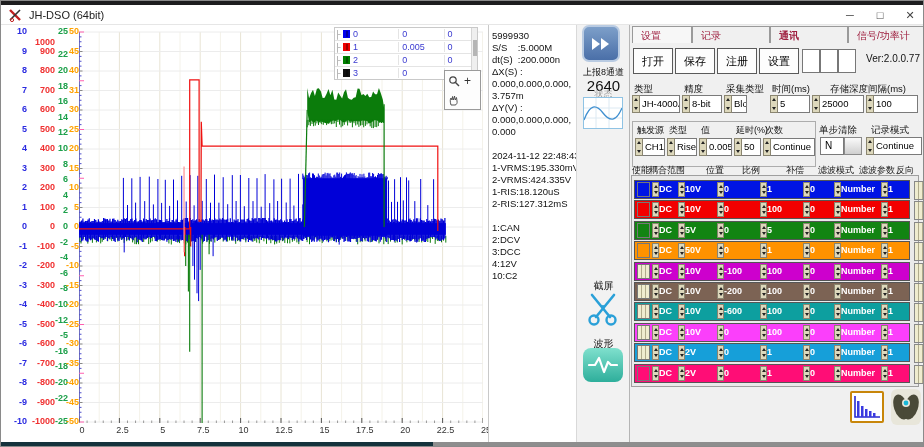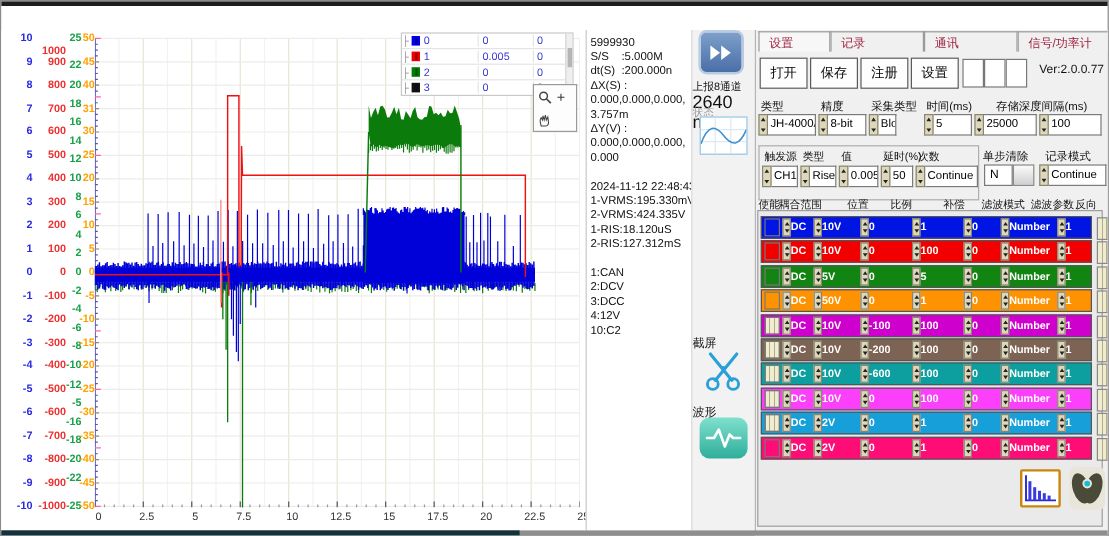--- a/index.html
+++ b/index.html
@@ -35,21 +35,21 @@
   #zoomtools .row{height:19px;display:flex;align-items:center;padding-left:3px;}
   #zoomtools .plus{font-size:12px;color:#333;margin-left:4px;}
 
   
   #info-col{position:absolute;left:487px;top:24px;width:88px;height:417px;background:#fff;border-left:1px solid #c9c9c9;padding:5px 0 0 3px;}
   .info-line{font-size:9.5px;color:#111;line-height:12px;white-space:pre;}
 
   
   #btn-col{position:absolute;left:575px;top:24px;width:53px;height:417px;background:#f2f2f2;border-left:1px solid #d9d9d9;}
   #ff-btn{position:absolute;left:5px;top:0px;width:38px;height:37px;border-radius:7px;background:linear-gradient(#7d9fc9,#4a6fa8);border:2px solid #b9cbe2;display:flex;align-items:center;justify-content:center;}
-  .lbl-s{position:absolute;width:53px;font-size:9px;color:#111;}
+  .lbl-s{position:absolute;width:53px;text-align:center;font-size:9px;color:#111;}
   .lbl-gray{color:#9b9b9b;}
   #sine-icon{position:absolute;left:6px;top:72px;width:40px;height:32px;background:#fff;border:1px solid #8fc3e4;}
   #scissors{position:absolute;left:9px;top:266px;width:34px;height:36px;}
   #wave-btn{position:absolute;left:6px;top:323px;width:40px;height:34px;border-radius:8px;background:linear-gradient(#7fe0cd,#2eae9b);display:flex;align-items:center;justify-content:center;}
 
   
   #settings{position:absolute;left:628px;top:24px;width:296px;height:423px;background:#f0f0f0;border-left:1px solid #b5b5b5;font-size:10px;}
   .tab{position:absolute;top:1px;height:17px;border:1px solid #9a9a9a;border-bottom:none;background:#f0f0f0;color:#9e1f3f;font-size:10px;text-align:left;padding:2px 0 0 8px;}
   .tab.sel{background:#f7f7f7;}
   .pbtn{position:absolute;top:23px;width:40px;height:26px;background:#fdfdfd;border:1px solid #5a5a5a;font-size:11px;color:#000;text-align:center;line-height:24px;}
@@ -60,40 +60,55 @@
   .spn{width:8px;height:100%;background:#ddd8bc;border:1px solid #8a8570;position:relative;flex:none;}
   .spn::before{content:"";position:absolute;top:2px;left:1px;border-left:2px solid transparent;border-right:2px solid transparent;border-bottom:3px solid #222;}
   .spn::after{content:"";position:absolute;bottom:2px;left:1px;border-left:2px solid transparent;border-right:2px solid transparent;border-top:3px solid #222;}
   .inp .val{background:#fff;border:1px solid #7a7a7a;border-left:none;font-size:9.5px;padding:2px 1px 0 2px;flex:1;white-space:nowrap;overflow:hidden;color:#000;}
   #trig-box{position:absolute;left:2px;top:96px;width:184px;height:46px;border:1px solid #adadad;}
   .tlabel{position:absolute;top:2px;font-size:9px;color:#111;white-space:nowrap;}
   #sclear-lbl,#rmode-lbl{position:absolute;top:99px;font-size:9.5px;color:#111;}
   #sclear-val{position:absolute;left:190px;top:112px;width:24px;height:18px;background:#fff;border:1px solid #7a7a7a;font-size:10px;padding:2px 0 0 4px;}
   #sclear-btn{position:absolute;left:214px;top:112px;width:18px;height:18px;background:linear-gradient(#fafafa,#cfcfcf);border:1px solid #8a8a8a;}
   #chan-head span{position:absolute;top:139px;font-size:9px;color:#111;white-space:nowrap;}
-  #chan-box{position:absolute;left:1px;top:150px;width:288px;height:264px;border:1px solid #9f9f9f;background:#eaeaea;text-decoration:underline;}
+  #chan-box{position:absolute;left:1px;top:150px;width:288px;height:212px;border:1px solid #9f9f9f;background:#eaeaea;text-decoration:underline;}
   .chrow{position:absolute;left:2px;width:276px;height:19px;border:1px solid #555;}
   .chrow .cell{position:absolute;top:0;height:17px;font-size:9px;font-weight:bold;color:#fff;line-height:17px;white-space:nowrap;}
   .chrow .spn{position:absolute;top:1px;height:15px;width:7px;}
   .enbox{position:absolute;left:2px;top:1px;width:13px;height:15px;border:1px solid #777;}
   .enbox.off{background:repeating-linear-gradient(90deg,#efeccf 0 3px,#b0ab8c 3px 4px);}
   .endbox{position:absolute;top:0px;width:13px;height:19px;border:1px solid #888;background:repeating-linear-gradient(90deg,#efeccf 0 3px,#b0ab8c 3px 4px);}
   #hist-btn{position:absolute;left:220px;top:366px;width:34px;height:32px;background:#fff;border:2px solid #c8860a;border-radius:2px;}
   #binoc-btn{position:absolute;left:261px;top:364px;width:30px;height:36px;background:#e8e6da;border-radius:6px;}
 
   
   #bottom-bar{position:absolute;left:0;top:441px;width:924px;height:6px;background:#8e8e8e;}
   #bottom-bar .fill{height:100%;width:46.8%;background:#14323c;}
 </style>
 </head>
 <body>
 
 <div id="app">
   <div id="top-sliver"></div>
 
+  <div id="titlebar">
+    <span class="applogo">
+      <svg width="14" height="14" viewBox="0 0 14 14">
+          <path d="M1 2 L11 12" stroke="#c02020" stroke-width="2.4"></path>
+          <path d="M11 2 L1 12" stroke="#333" stroke-width="1.6"></path>
+          <circle cx="3" cy="12" r="1.6" fill="none" stroke="#c02020"></circle>
+        </svg>
+    </span>
+    <span class="title">JH-DSO (64bit)</span>
+    <div id="win-controls">
+      <span>─</span>
+      <span>□</span>
+      <span>✕</span>
+    </div>
+  </div>
 
   <div id="plot-region">
     <div id="ylabels">
         <span class="ylab" style="color: rgb(42, 42, 224); right: 461px; top: 1px;">10</span>
         <span class="ylab" style="color: rgb(42, 42, 224); right: 461px; top: 20.5px;">9</span>
         <span class="ylab" style="color: rgb(42, 42, 224); right: 461px; top: 40px;">8</span>
         <span class="ylab" style="color: rgb(42, 42, 224); right: 461px; top: 59.5px;">7</span>
         <span class="ylab" style="color: rgb(42, 42, 224); right: 461px; top: 79px;">6</span>
         <span class="ylab" style="color: rgb(42, 42, 224); right: 461px; top: 98.5px;">5</span>
         <span class="ylab" style="color: rgb(42, 42, 224); right: 461px; top: 118px;">4</span>
@@ -493,21 +508,21 @@
       <svg width="30" height="18" viewBox="0 0 30 18">
           <path d="M1 9 H7 L11 2 L16 16 L20 6 L23 9 H29" fill="none" stroke="#fff" stroke-width="2.2" stroke-linejoin="round" stroke-linecap="round"></path>
         </svg>
     </div>
   </div>
 
   <div id="settings">
     <div id="tabs">
         <div class="tab sel" style="left: 2px; width: 60px;">设置</div>
         <div class="tab" style="left: 62px; width: 78px;">记录</div>
-        <div class="tab" style="left: 140px; width: 78px;">通讯</div>
+        <div class="tab" style="left: 140px; width: 78px; font-weight: bold;">通讯</div>
         <div class="tab" style="left: 218px; width: 77px;">信号/功率计</div>
       </div>
     <div id="pbtns">
         <div class="pbtn" style="left: 3px;">打开</div>
         <div class="pbtn" style="left: 45px;">保存</div>
         <div class="pbtn" style="left: 87px;">注册</div>
         <div class="pbtn" style="left: 129px;">设置</div>
       </div>
     <div class="pgbox" style="left:172px"></div>
     <div class="pgbox" style="left:190px"></div>

